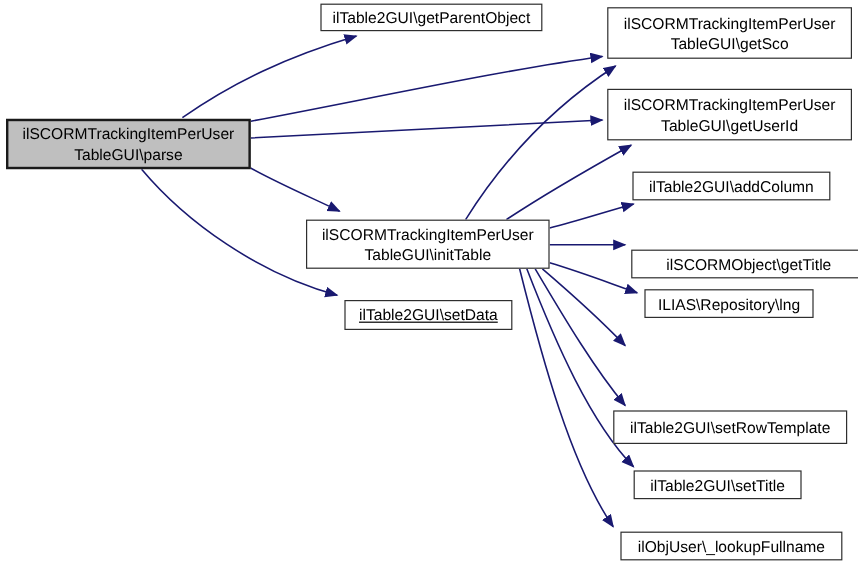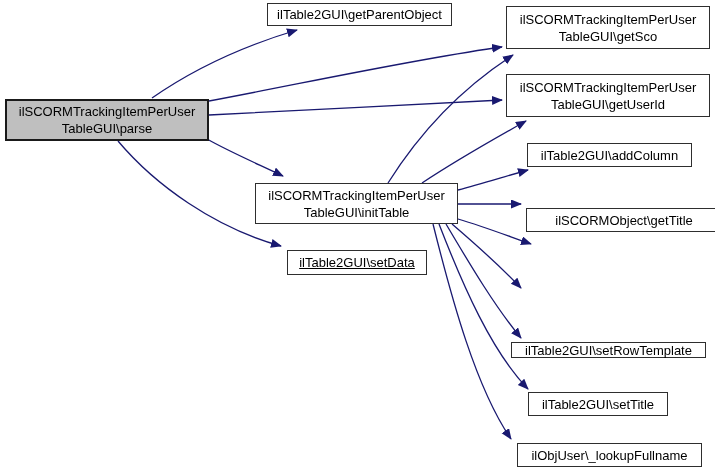--- a/index.html
+++ b/index.html
@@ -103,27 +103,30 @@
 
   <div class="node" style="left:255px; top:183px; width:203px; height:41px;">
     <span class="label">ilSCORMTrackingItemPerUser
 TableGUI\initTable</span>
   </div>
 
   <div class="node" style="left:526px; top:208px; width:196px; height:24px;">
     <span class="label">ilSCORMObject\getTitle</span>
   </div>
 
+  <div class="node" style="left:537px; top:241px; width:141px; height:24px;">
+    <span class="label">ILIAS\Repository\lng</span>
+  </div>
 
   <div class="node" style="left:287px; top:250px; width:140px; height:25px;text-decoration:underline;">
     <span class="label">ilTable2GUI\setData</span>
   </div>
 
 
-  <div class="node" style="left:511px; top:342px; width:195px; height:16px;">
+  <div class="node" style="left:511px; top:342px; width:195px; height:28px;">
     <span class="label">ilTable2GUI\setRowTemplate</span>
   </div>
 
   <div class="node" style="left:528px; top:392px; width:140px; height:24px;">
     <span class="label">ilTable2GUI\setTitle</span>
   </div>
 
   <div class="node" style="left:517px; top:443px; width:185px; height:24px;">
     <span class="label">ilObjUser\_lookupFullname</span>
   </div>

